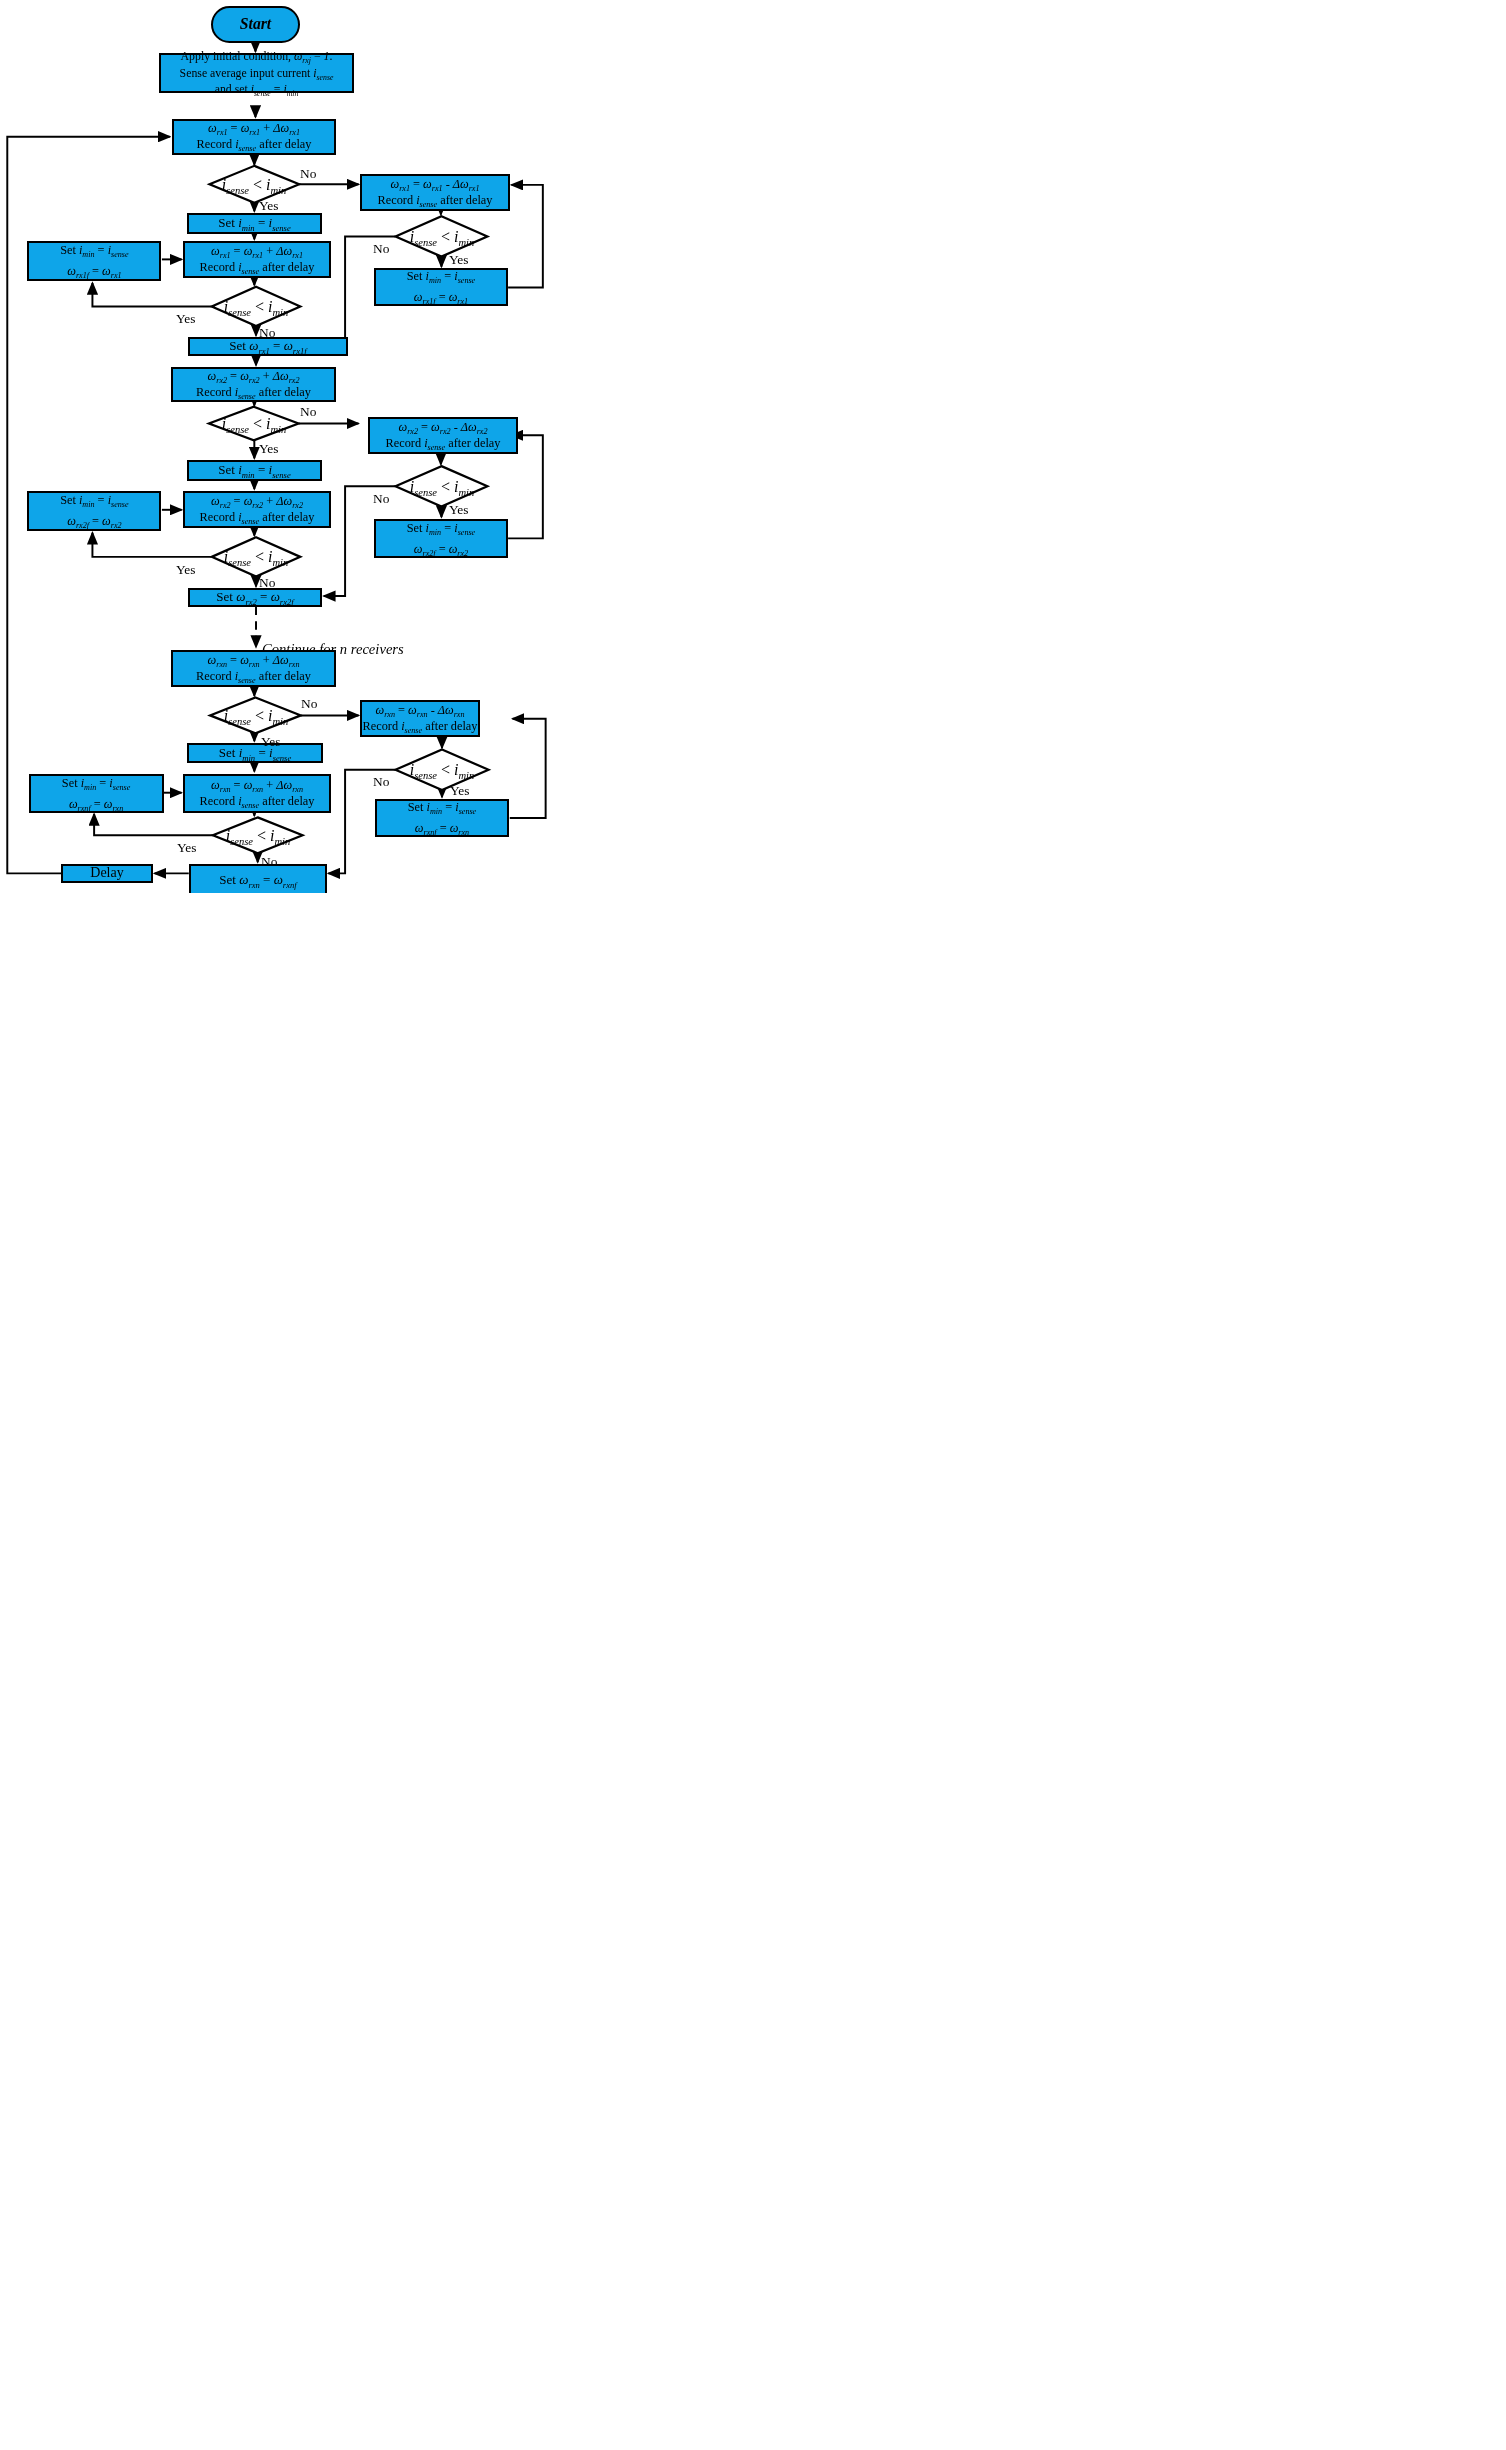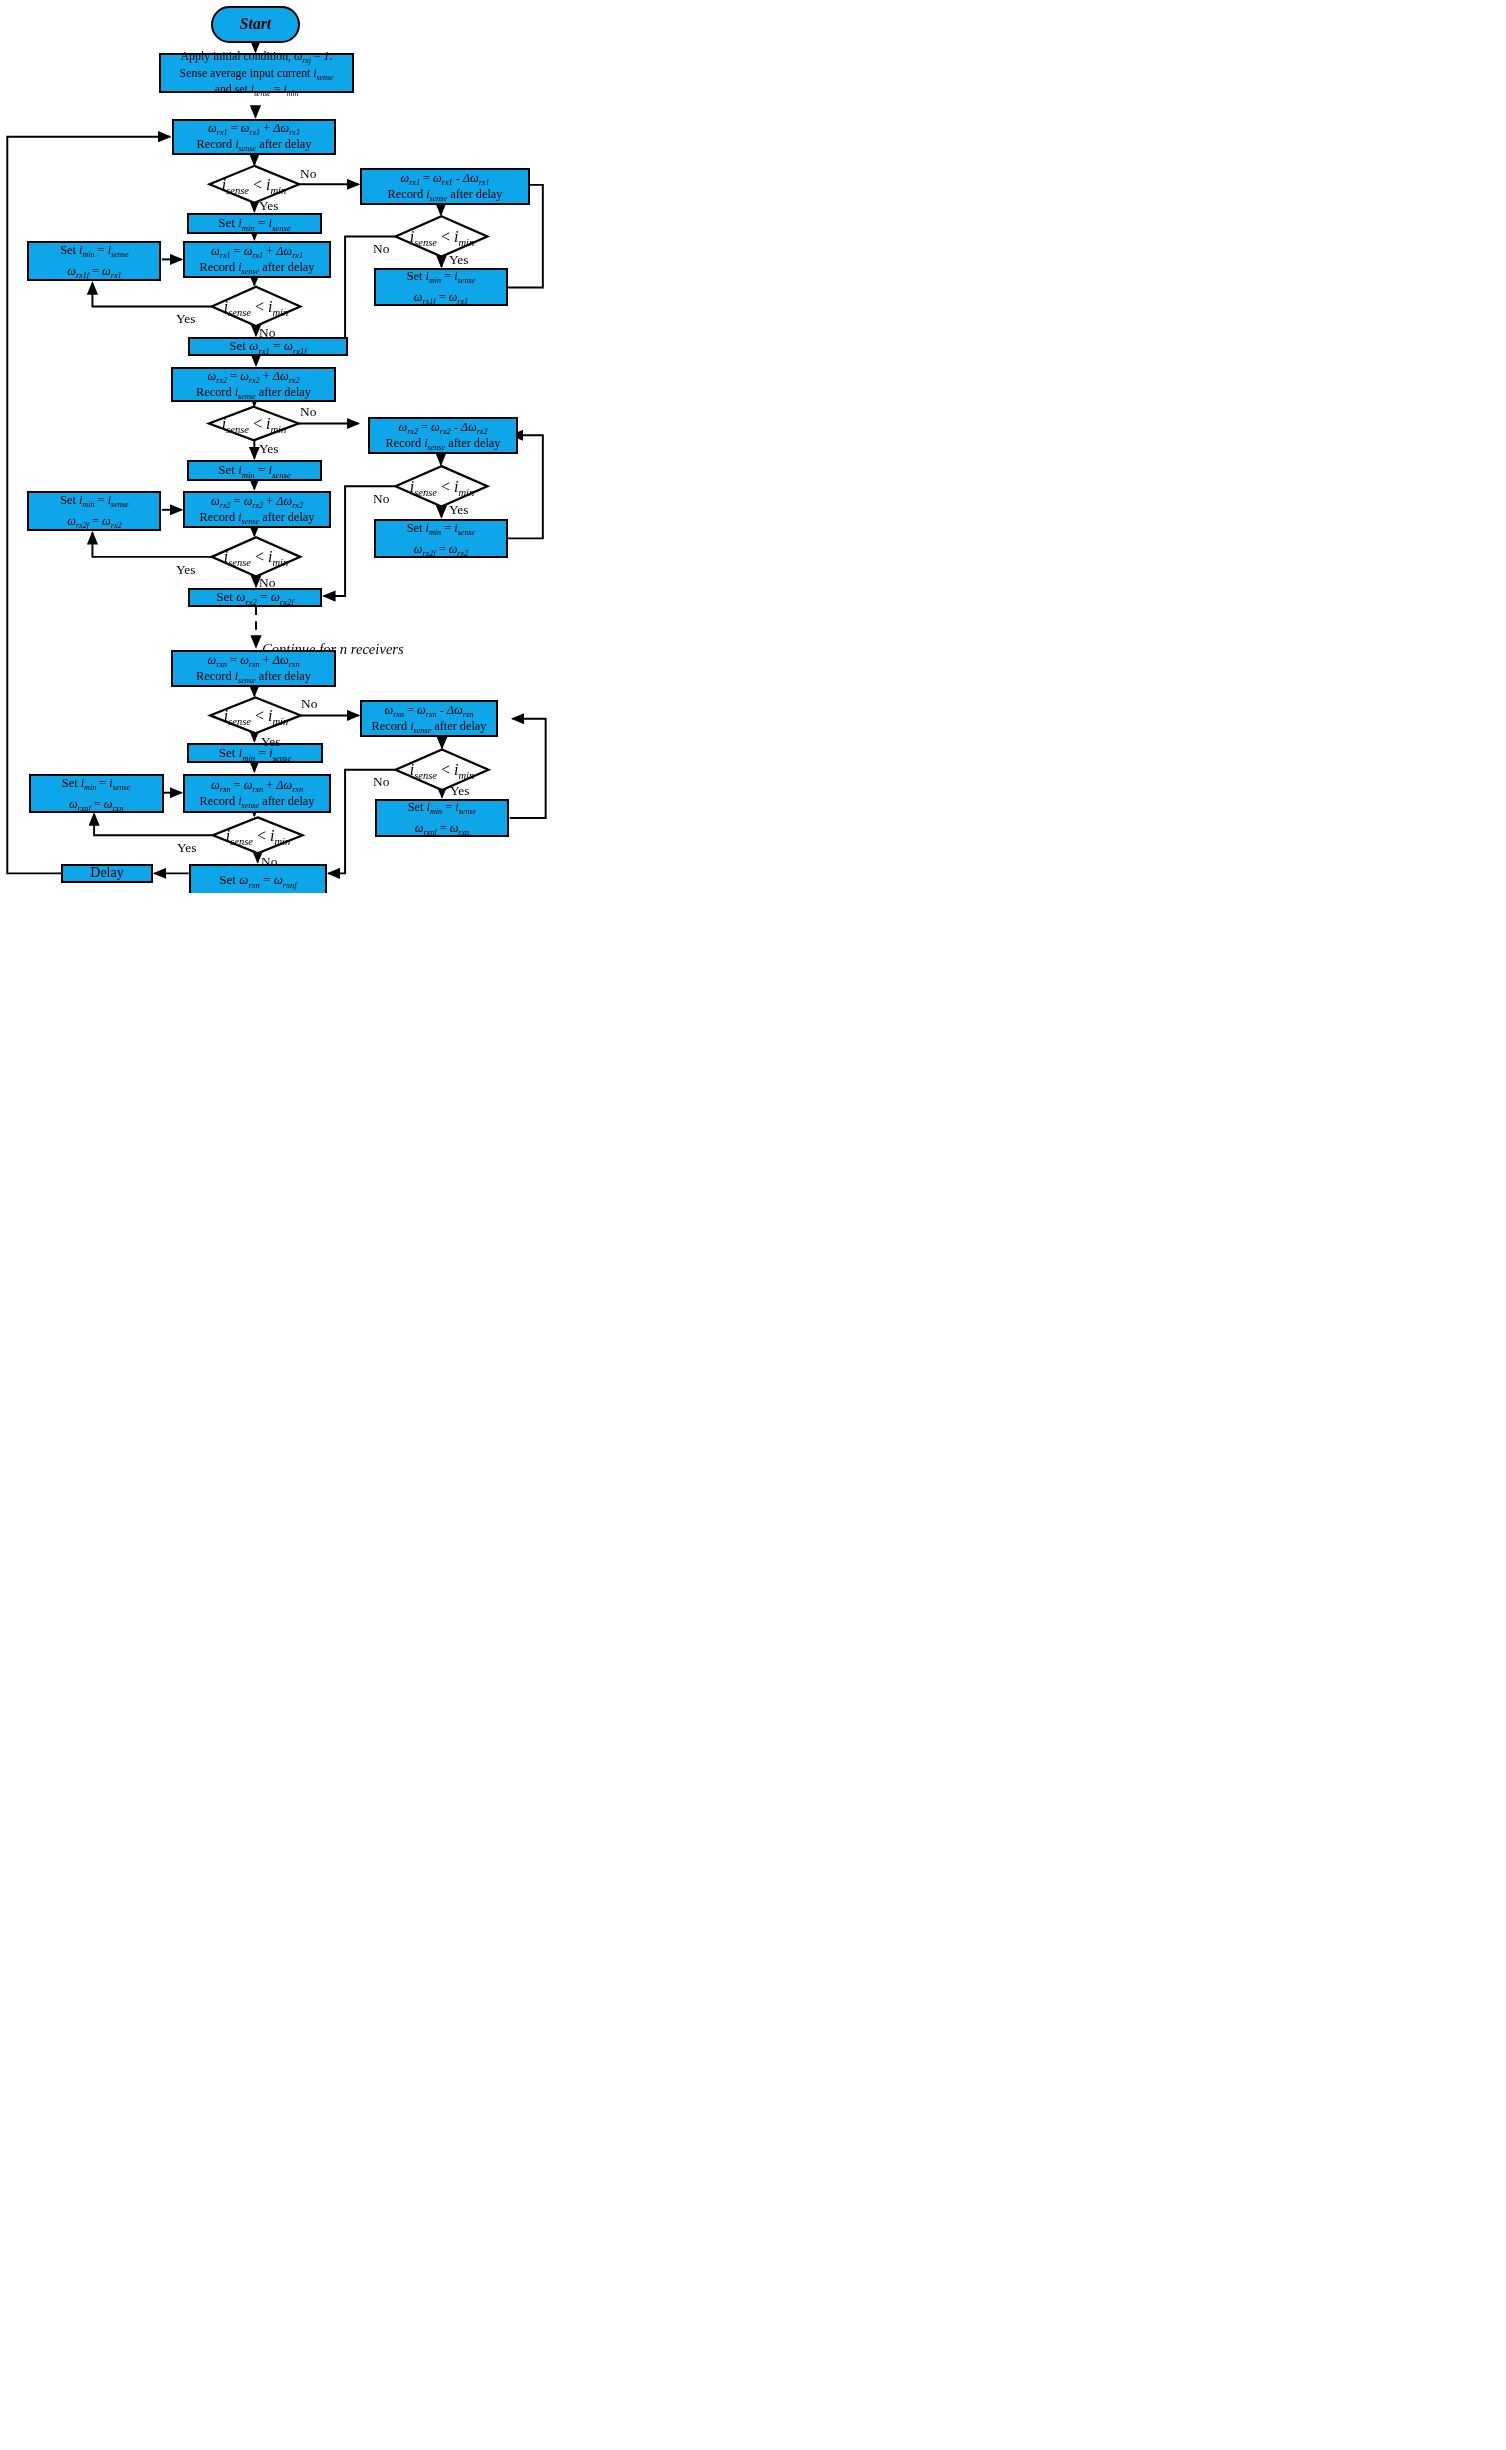--- a/index.html
+++ b/index.html
@@ -106,21 +106,21 @@
   <div class="box save" style="left:27.4px;top:241px;width:134px;height:40px">
     <span class="bt">Set <i>i</i><sub>min</sub> =  <i>i</i><sub>sense</sub><br><i>ω</i><sub>rx1f</sub> = <i>ω</i><sub>rx1</sub></span>
     </div>
   <div class="box" style="left:183px;top:241px;width:148px;height:37px">
     <span class="bt"><i>ω</i><sub>rx1</sub> = <i>ω</i><sub>rx1</sub> + <i>Δω</i><sub>rx1</sub><br>Record <i>i</i><sub>sense</sub> after delay</span>
     </div>
   <div class="dtext" style="left:211px;top:299px"><i>i</i><sub>sense</sub> &lt; <i>i</i><sub>min</sub></div>
   <div class="box single" style="left:188px;top:337px;width:160px;height:18.5px">
     <span class="bt">Set <i>ω</i><sub>rx1</sub> = <i>ω</i><sub>rx1f</sub></span>
     </div>
-  <div class="box" style="left:360px;top:168px;width:170px;height:37px">
+  <div class="box" style="left:360px;top:174px;width:150px;height:37px">
     <span class="bt"><i>ω</i><sub>rx1</sub> = <i>ω</i><sub>rx1</sub> - <i>Δω</i><sub>rx1</sub><br>Record <i>i</i><sub>sense</sub> after delay</span>
     </div>
   <div class="dtext" style="left:397px;top:229px"><i>i</i><sub>sense</sub> &lt; <i>i</i><sub>min</sub></div>
   <div class="box save" style="left:374px;top:268px;width:134px;height:38px">
     <span class="bt">Set <i>i</i><sub>min</sub> =  <i>i</i><sub>sense</sub><br><i>ω</i><sub>rx1f</sub> = <i>ω</i><sub>rx1</sub></span>
     </div>
   <div class="lbl" style="left:300px;top:166px">No</div>
   <div class="lbl" style="left:259px;top:198px">Yes</div>
   <div class="lbl" style="left:373px;top:241px">No</div>
   <div class="lbl" style="left:449px;top:252px">Yes</div>
@@ -170,21 +170,21 @@
   <div class="box save" style="left:28.6px;top:774px;width:135px;height:39px">
     <span class="bt">Set <i>i</i><sub>min</sub> =  <i>i</i><sub>sense</sub><br><i>ω</i><sub>rxnf</sub> = <i>ω</i><sub>rxn</sub></span>
     </div>
   <div class="box" style="left:183px;top:774px;width:148px;height:39px">
     <span class="bt"><i>ω</i><sub>rxn</sub> = <i>ω</i><sub>rxn</sub> + <i>Δω</i><sub>rxn</sub><br>Record <i>i</i><sub>sense</sub> after delay</span>
     </div>
   <div class="dtext" style="left:213px;top:828px"><i>i</i><sub>sense</sub> &lt; <i>i</i><sub>min</sub></div>
   <div class="box single" style="left:189px;top:864px;width:138px;height:32px">
     <span class="bt">Set <i>ω</i><sub>rxn</sub> = <i>ω</i><sub>rxnf</sub></span>
     </div>
-  <div class="box" style="left:360px;top:700px;width:138px;height:37px">
+  <div class="box" style="left:360px;top:700px;width:120px;height:37px">
     <span class="bt"><i>ω</i><sub>rxn</sub> = <i>ω</i><sub>rxn</sub> - <i>Δω</i><sub>rxn</sub><br>Record <i>i</i><sub>sense</sub> after delay</span>
     </div>
   <div class="dtext" style="left:397px;top:762px"><i>i</i><sub>sense</sub> &lt; <i>i</i><sub>min</sub></div>
   <div class="box save" style="left:375px;top:799px;width:134px;height:38px">
     <span class="bt">Set <i>i</i><sub>min</sub> =  <i>i</i><sub>sense</sub><br><i>ω</i><sub>rxnf</sub> = <i>ω</i><sub>rxn</sub></span>
     </div>
   <div class="lbl" style="left:301px;top:696px">No</div>
   <div class="lbl" style="left:261px;top:734px">Yes</div>
   <div class="lbl" style="left:373px;top:774px">No</div>
   <div class="lbl" style="left:450px;top:783px">Yes</div>

